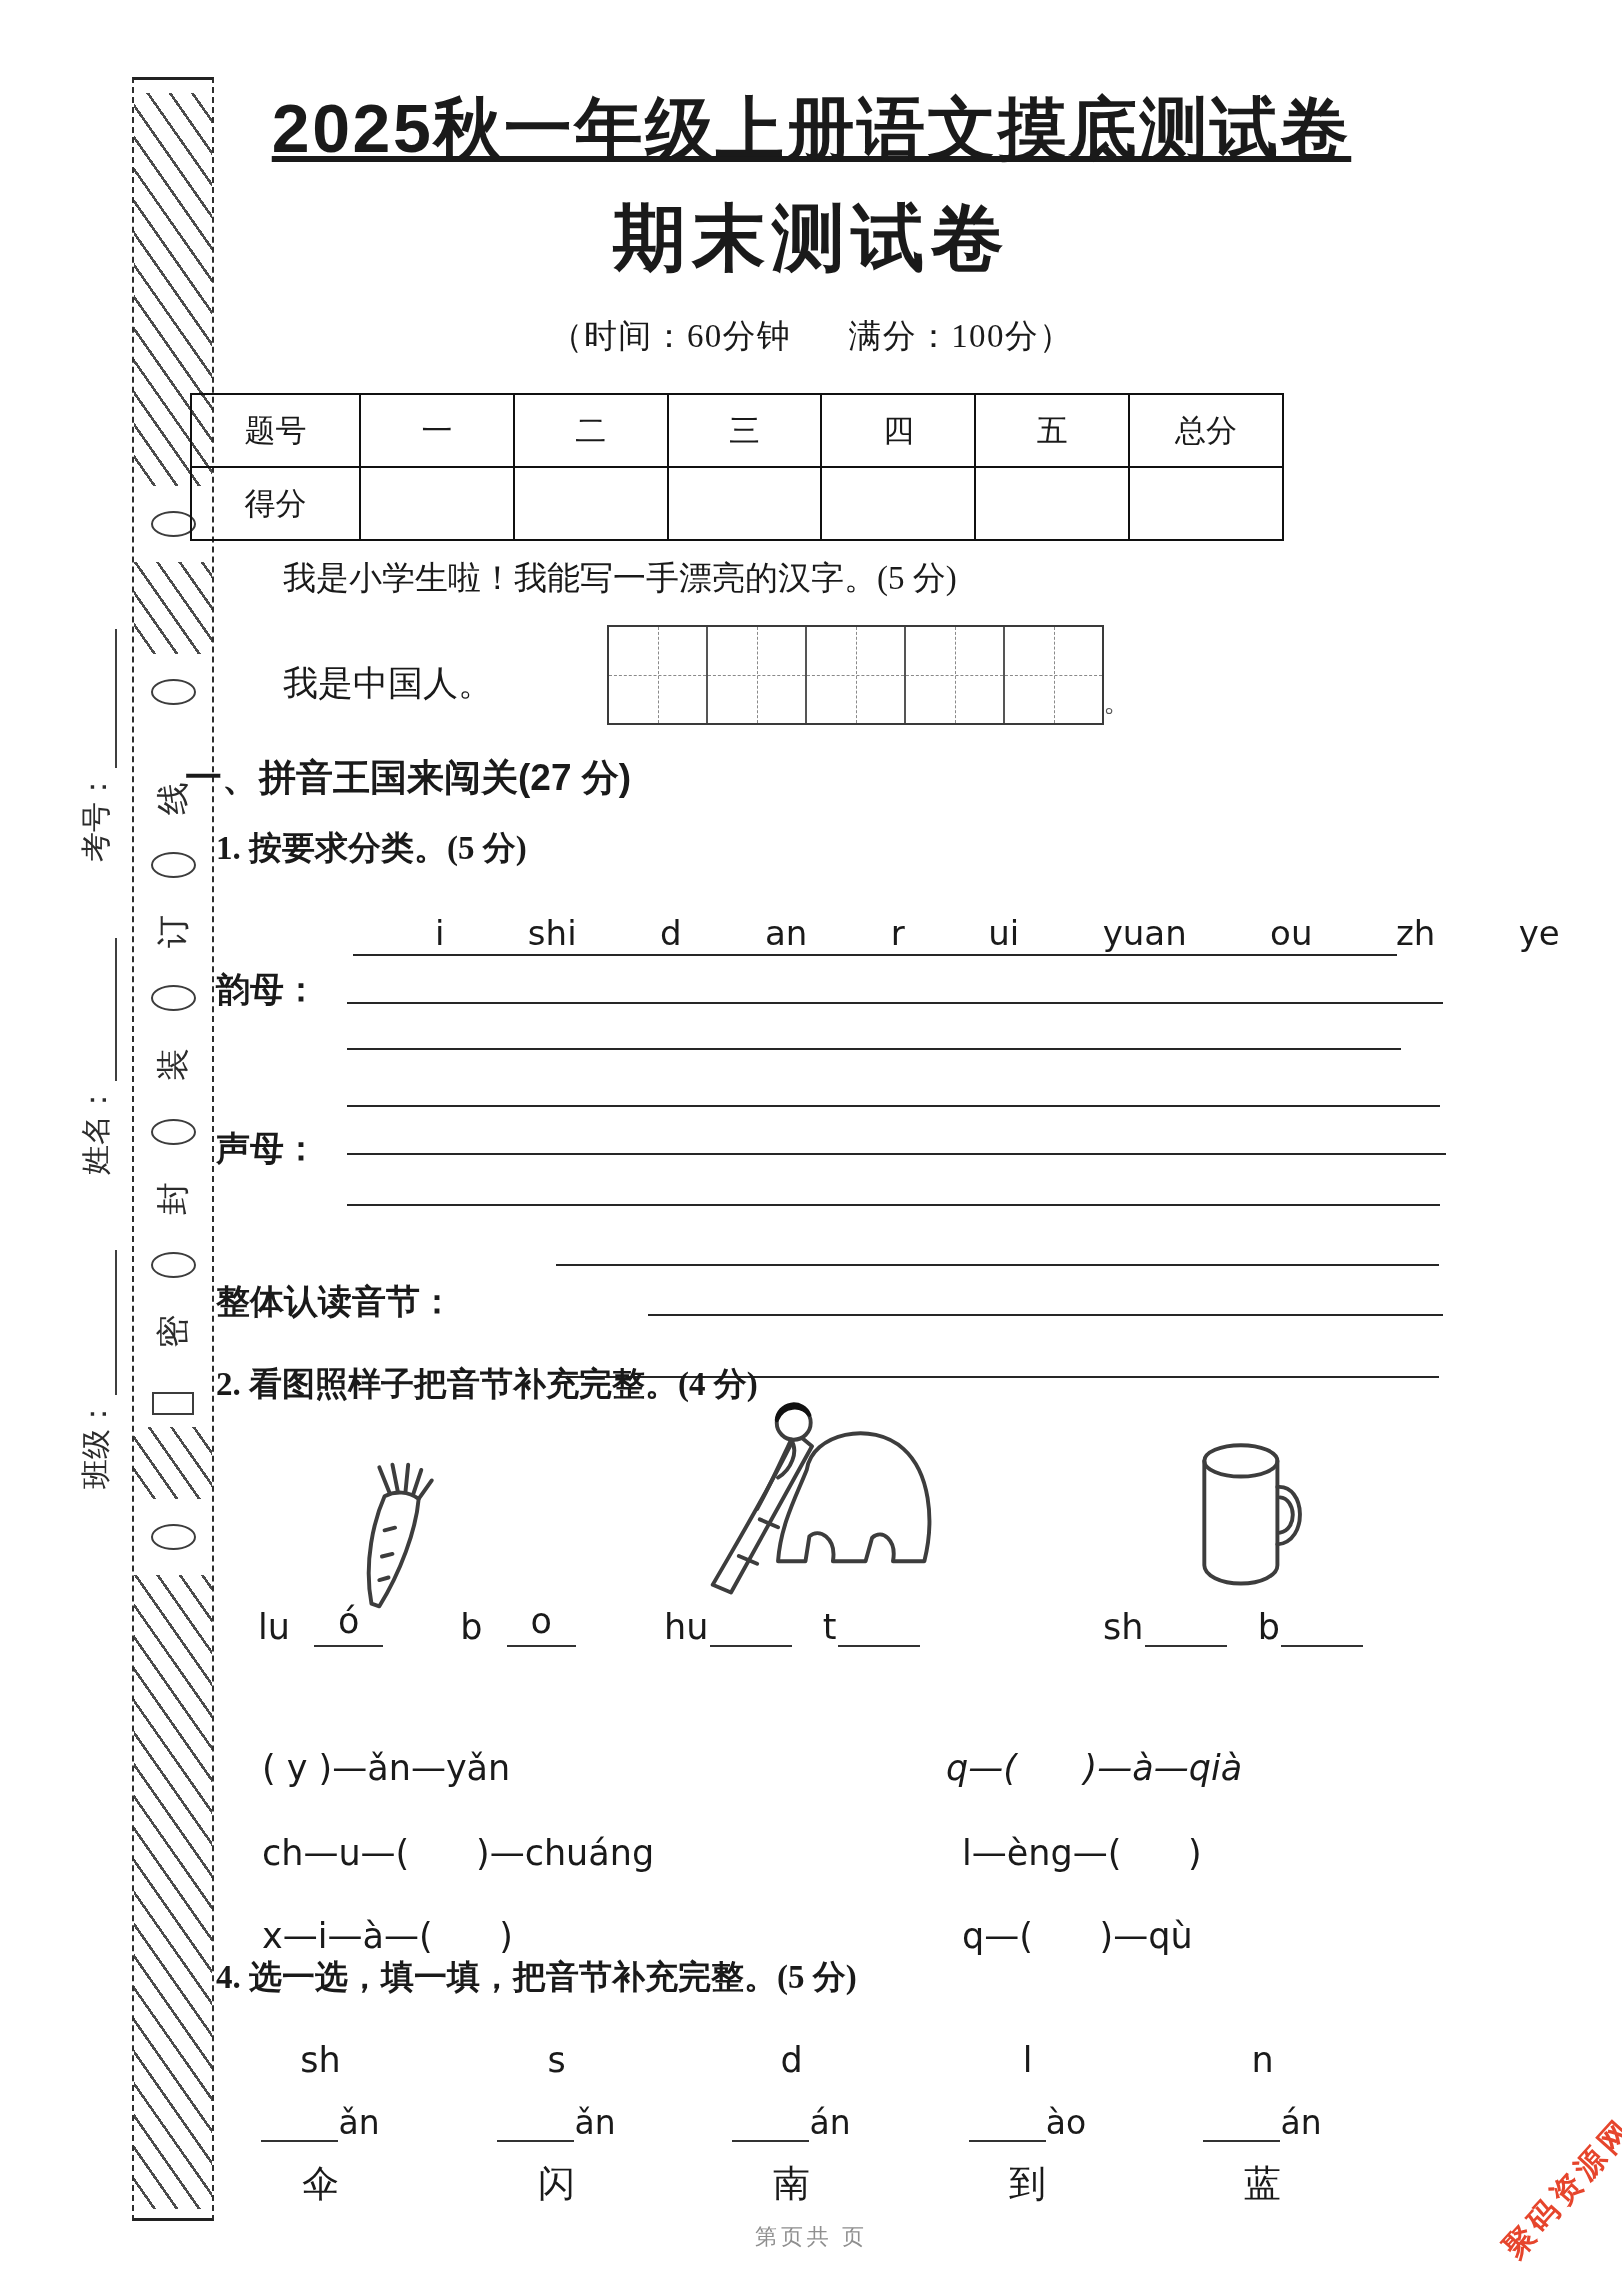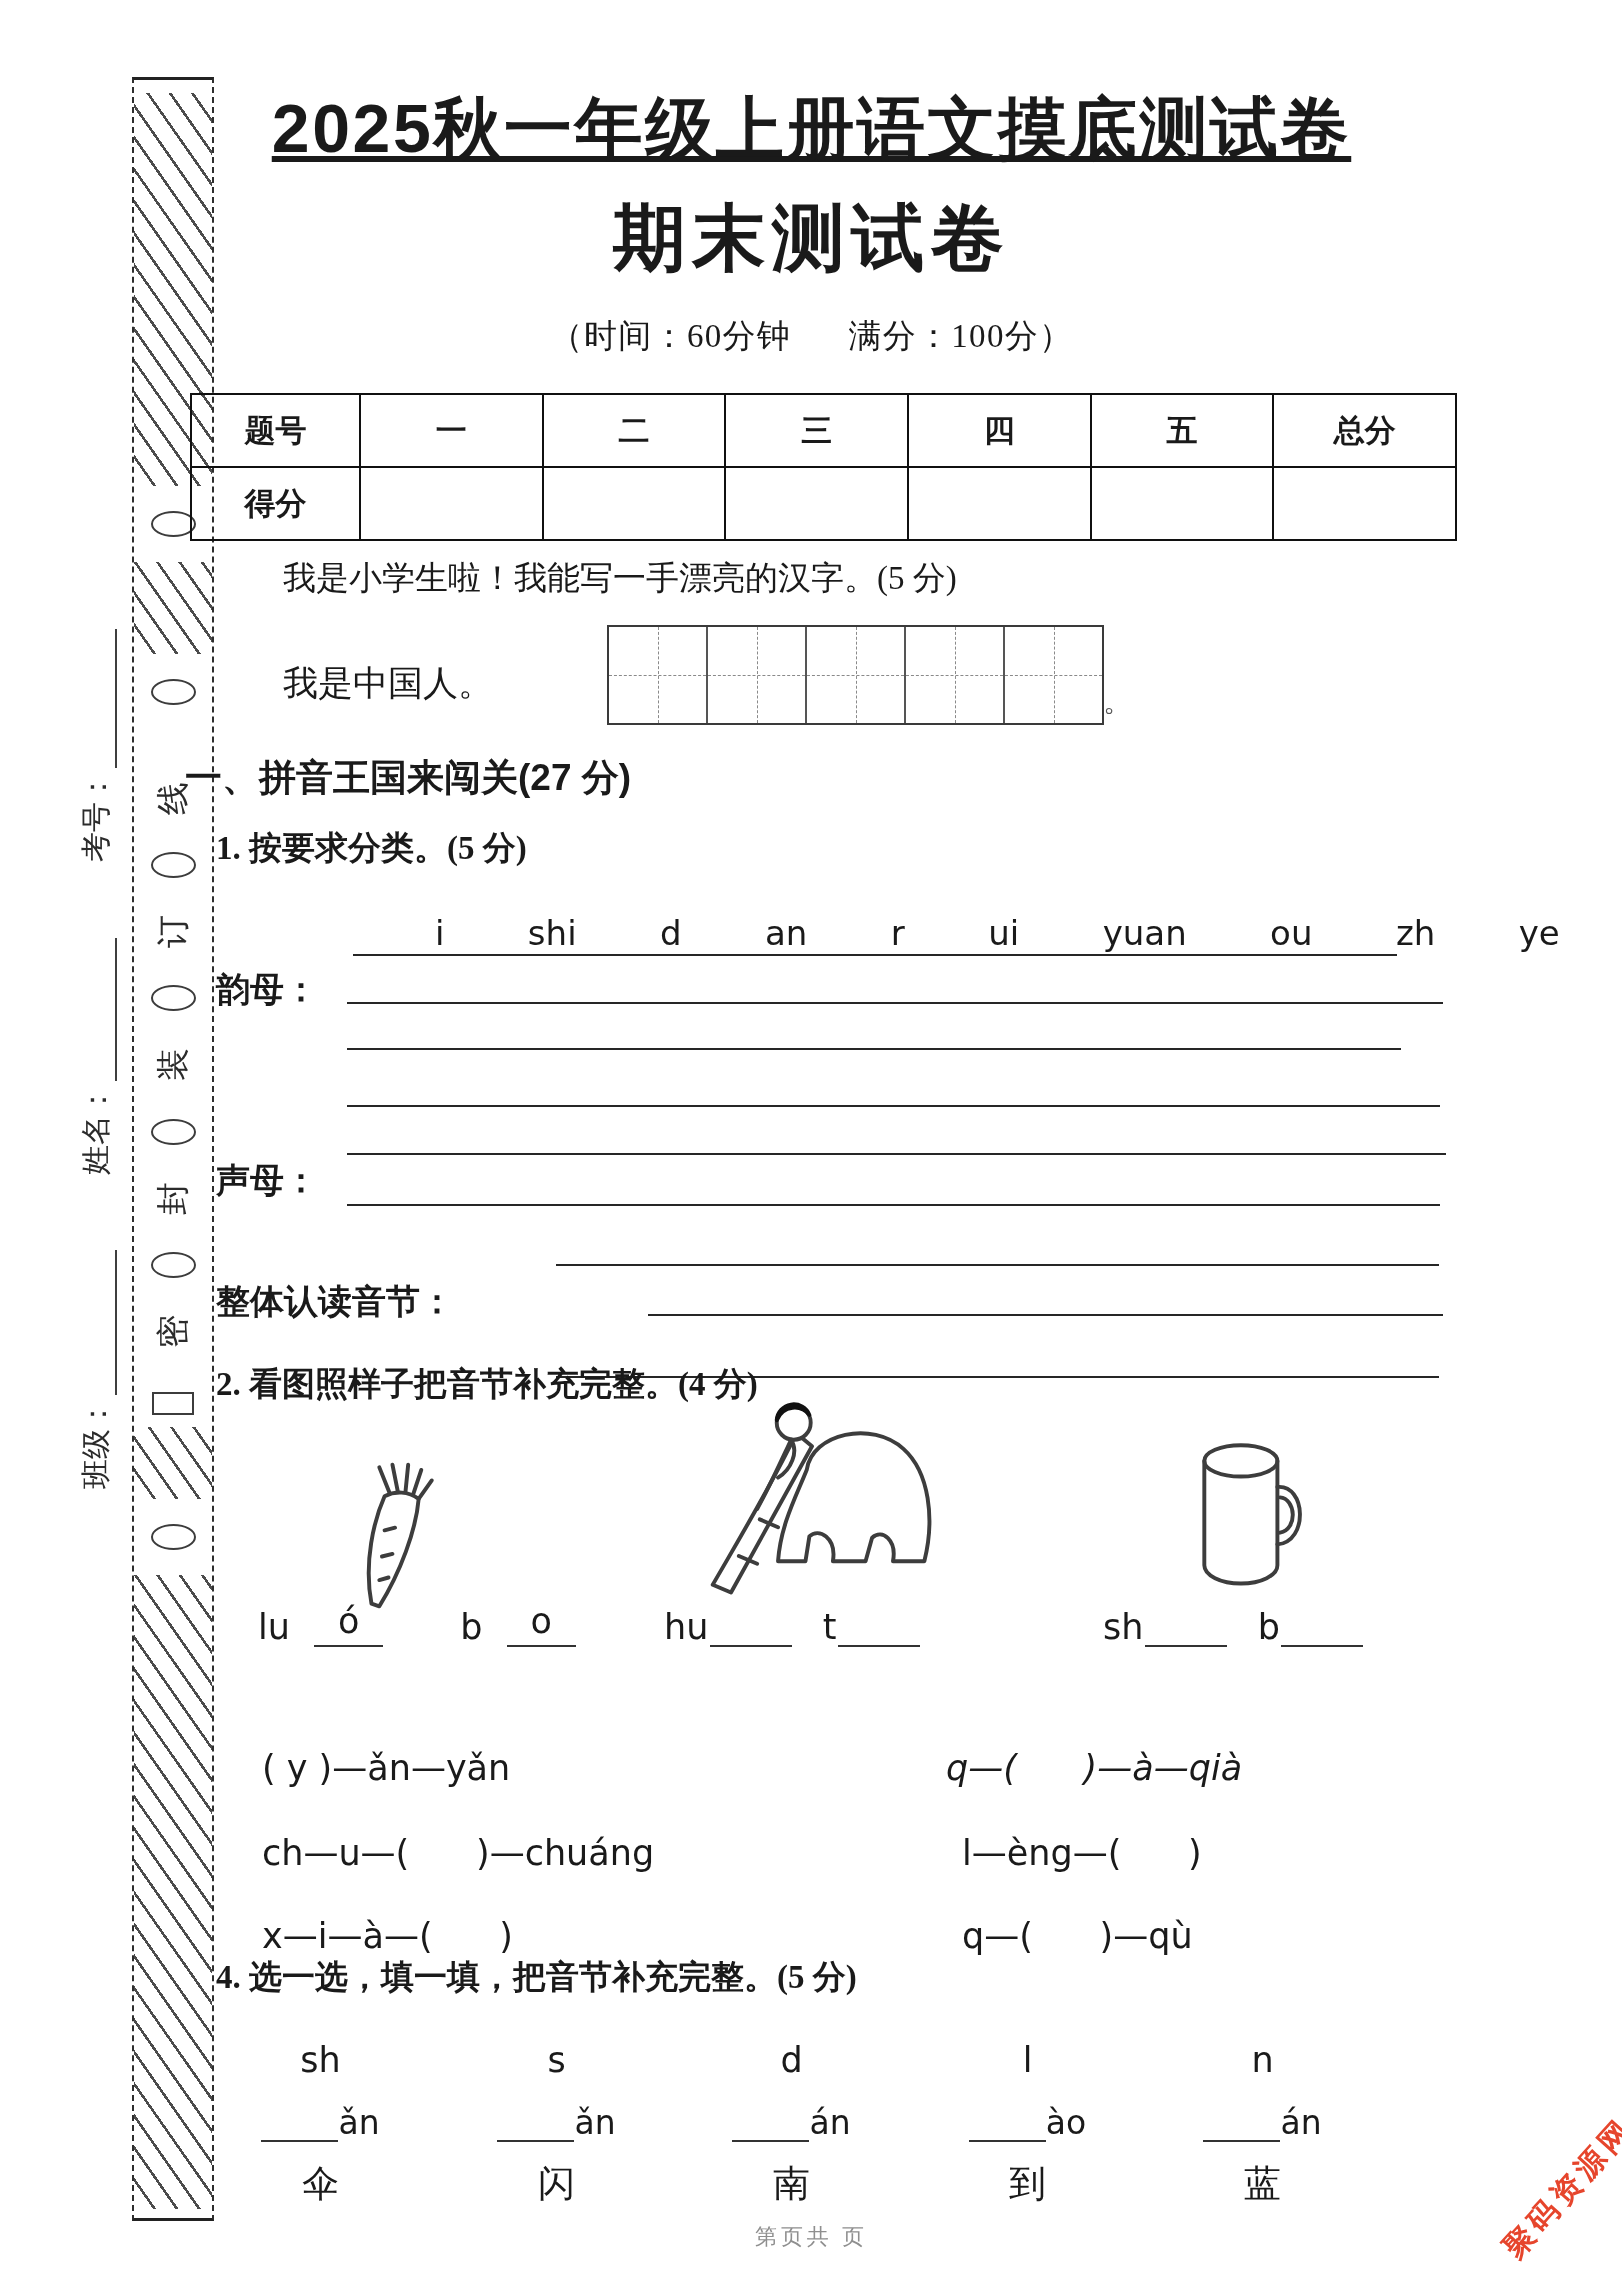--- a/index.html
+++ b/index.html
@@ -12,21 +12,21 @@
   .hei{font-family:"Liberation Sans","DejaVu Sans",sans-serif;font-weight:900;}
   .pinyin{font-family:"DejaVu Sans","Liberation Sans",sans-serif;margin-top:15px;}
   .pre{white-space:pre;}
 
   
   .title{font-size:68px;letter-spacing:2.6px;}
   .subtitle{font-size:73px;letter-spacing:6.5px;}
   .meta{font-size:33px;letter-spacing:1.3px;}
 
   
-  .score-table{border-collapse:collapse;table-layout:fixed;width:1267px;font-weight:bold;}
+  .score-table{border-collapse:collapse;table-layout:fixed;width:1094px;}
   .score-table td{
     border:2.6px solid #101010;text-align:center;vertical-align:middle;
     font-size:31px;height:71px;padding:0;
   }
 
   
   .seal-strip{
     left:132px;top:77px;width:82px;height:2144px;box-sizing:border-box;
     border-left:2.6px dashed #2e2e2e;border-right:2.6px dashed #2e2e2e;
     border-top:3.9px solid #222;border-bottom:3.9px solid #222;
@@ -195,21 +195,21 @@
 
   <div class="abs qtitle" style="left:216px;top:826px;">1. 按要求分类。(5 分)</div>
   <div class="abs pinyin pre" style="left:435px;top:898px;font-size:34px;word-spacing:17px;">i   shi   d   an   r   ui   yuan   ou   zh   ye</div>
 
   <div class="abs aline" style="left:353px;top:954px;width:1044px;"></div>
   <div class="abs grp-label" style="left:216px;top:967px;">韵母：</div>
   <div class="abs aline" style="left:347px;top:1002px;width:1096px;"></div>
   <div class="abs aline" style="left:347px;top:1048px;width:1054px;"></div>
 
   <div class="abs aline" style="left:347px;top:1105px;width:1093px;"></div>
-  <div class="abs grp-label" style="left:216px;top:1158px;">声母：</div>
+  <div class="abs grp-label" style="left:216px;top:1126px;">声母：</div>
   <div class="abs aline" style="left:347px;top:1153px;width:1099px;"></div>
   <div class="abs aline" style="left:347px;top:1204px;width:1093px;"></div>
 
   <div class="abs aline" style="left:556px;top:1264px;width:883px;"></div>
   <div class="abs grp-label" style="left:216px;top:1279px;">整体认读音节：</div>
   <div class="abs aline" style="left:648px;top:1314px;width:795px;"></div>
   <div class="abs aline" style="left:556px;top:1376px;width:883px;"></div>
 
   <div class="abs qtitle" style="left:216px;top:1362px;">2. 看图照样子把音节补充完整。(4 分)</div>
 

